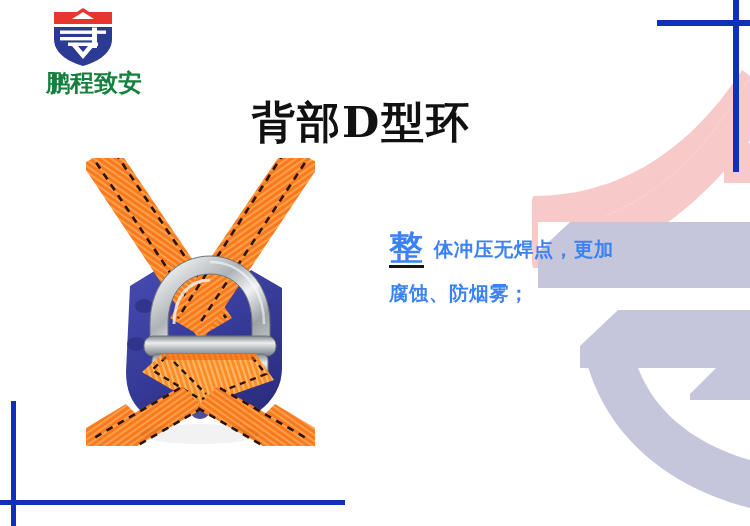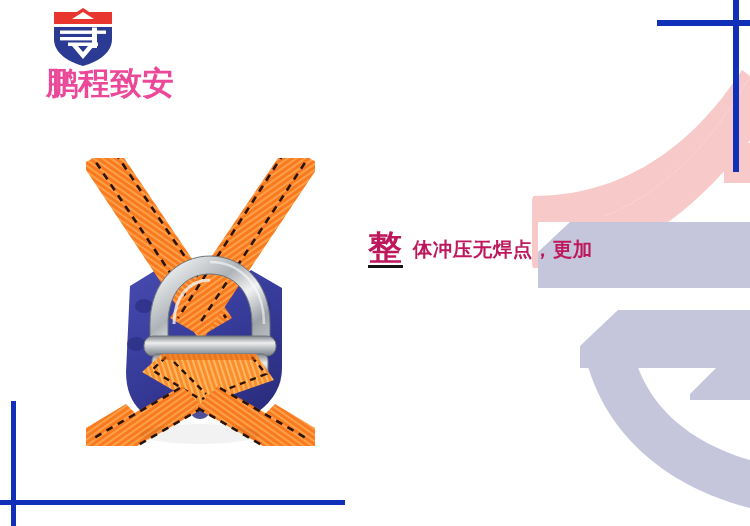--- a/index.html
+++ b/index.html
@@ -42,26 +42,26 @@
     width: 62px;
     height: 58px;
   }
   #logo-wordmark {
     position: absolute;
     left: 0px;
     top: 58px;
     width: 160px;
     height: 36px;
     font-family: "DejaVu Sans", sans-serif;
-    font-size: 32px;
+    font-size: 24px;
     font-weight: bold;
     letter-spacing: 0px;
-    color: #ec4899;
+    color: #15803d;
     line-height: 34px;
-    text-align: right;
+    text-align: center;
     white-space: nowrap;
   }
 
   
   #headline {
     position: absolute;
     left: 252px;
     top: 96px;
     width: 330px;
     height: 56px;
@@ -89,24 +89,25 @@
   #body-copy {
     position: absolute;
     left: 368px;
     top: 228px;
     width: 296px;
   }
   .copy-line {
     font-family: "DejaVu Sans", sans-serif;
     font-size: 19.5px;
     font-weight: bold;
-    color: #be185d;
+    color: #3b82f6;
     line-height: 44px;
     white-space: nowrap;
     letter-spacing: 0.5px;
+    margin-left: 21px;
   }
   .drop-cap {
     font-size: 34px;
     font-weight: bold;
     line-height: 34px;
     border-bottom: 3px solid #151515;
     padding-bottom: 1px;
     margin-right: 3px;
     display: inline-block;
     vertical-align: -3px;
@@ -186,20 +187,21 @@
       <rect x="8" y="22.5" width="46" height="3.4" fill="#ffffff"></rect>
       <rect x="8" y="29" width="34" height="3.4" fill="#ffffff"></rect>
       <path d="M40,19.5 L45,19.5 L45,40 L40,40 Z" fill="#ffffff"></path>
       <path d="M16,34.5 L46,34.5 L46,38 L16,38 Z" fill="#ffffff"></path>
       <path d="M20,38 L31,51 L42,38 L36,38 L31,44 L26,38 Z" fill="#ffffff"></path>
     </svg>
 
     <div id="logo-wordmark">鹏程致安</div>
   </div>
 
+  <div id="headline">背部D型环</div>
 
   <div id="product-photo">
     <svg width="229" height="288" viewBox="0 0 229 288">
       <defs>
 
         <pattern id="weave" width="5" height="5" patternUnits="userSpaceOnUse" patternTransform="rotate(35)">
           <rect width="5" height="5" fill="#F97A1F"></rect>
           <rect width="5" height="2" fill="#FCA04A"></rect>
         </pattern>
         <pattern id="weave2" width="5" height="5" patternUnits="userSpaceOnUse" patternTransform="rotate(-35)">
@@ -328,15 +330,16 @@
         <ellipse cx="114" cy="276" rx="60" ry="10" fill="#000000" opacity="0.05"></ellipse>
       </g>
     </svg>
   </div>
 
   <div id="body-copy">
     <div class="copy-line">
       <span class="drop-cap">整</span>
       <span>体冲压无焊点，更加</span>
     </div>
+    <div class="copy-line">腐蚀、防烟雾；</div>
   </div>
 
 </div>
 
 </body></html>

